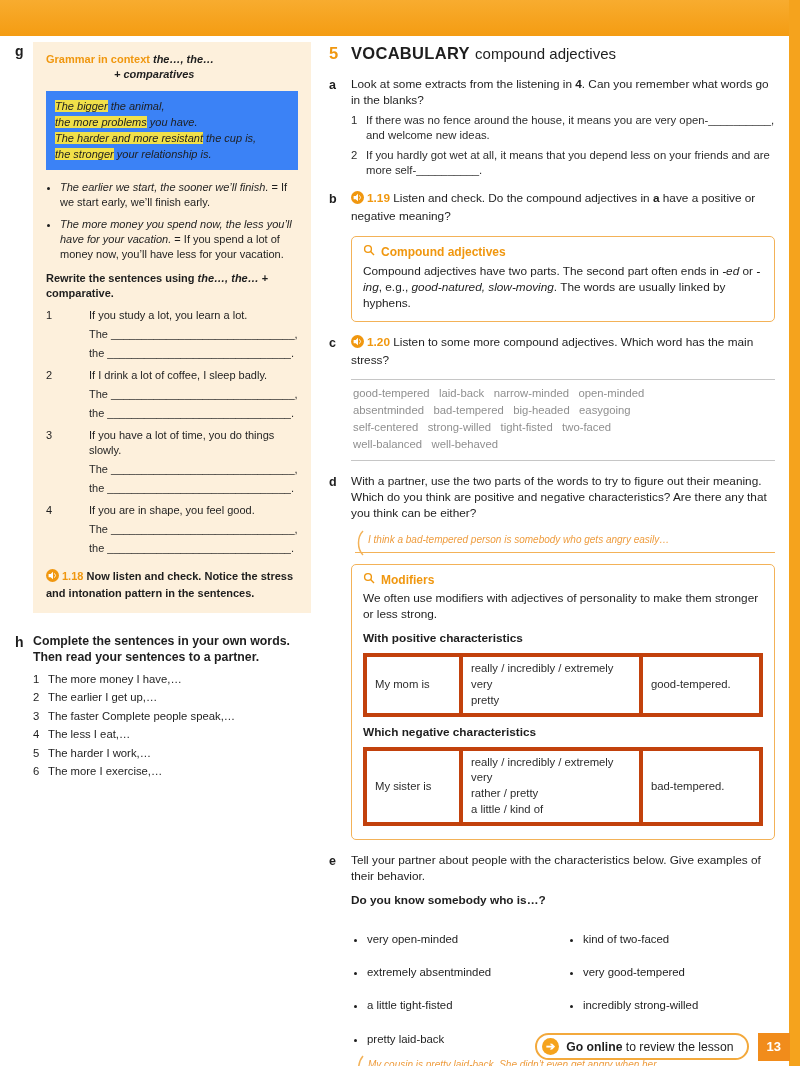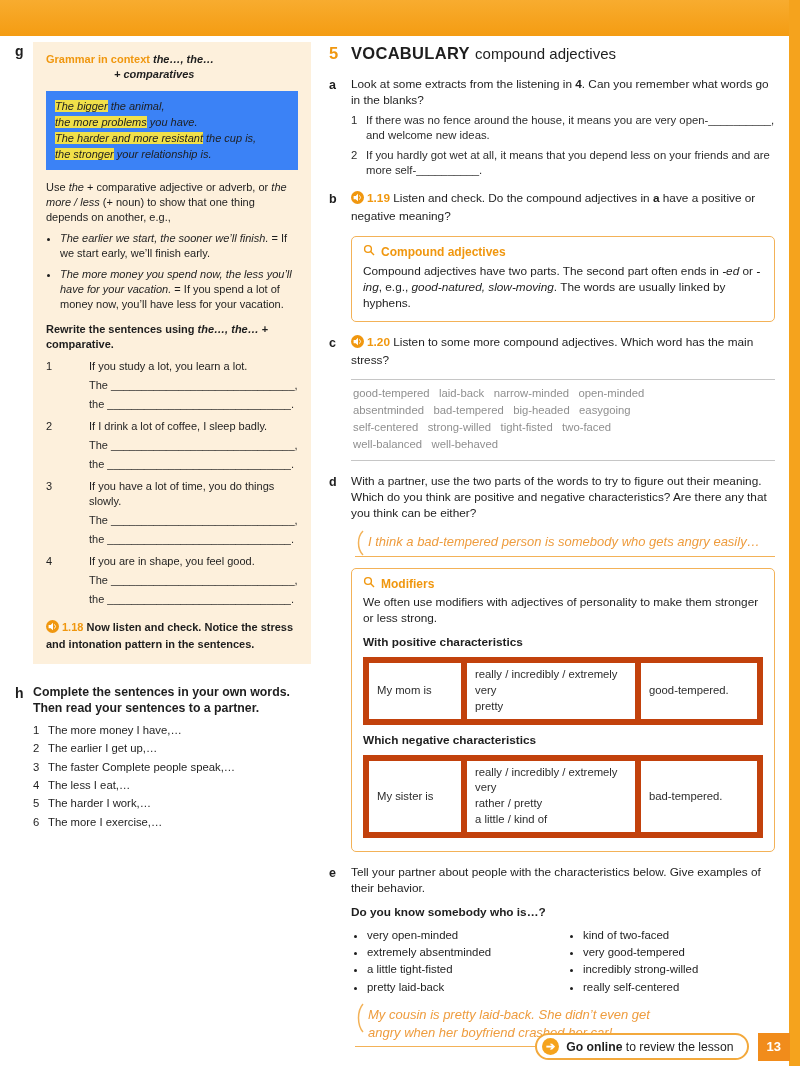--- a/index.html
+++ b/index.html
@@ -51,32 +51,32 @@
   .exletter{font-weight:700;width:12px;flex:none;font-size:12.5px;}
   .excontent{flex:1;min-width:0;}
   .subitem{display:flex;gap:6px;margin-top:4px;font-size:11.3px;color:#2d2d2d;}
   .obox{border:1.5px solid #f3b258;border-radius:5px;padding:7px 11px 9px;margin-top:11px;background:#fff;}
   .obox-titlerow{display:flex;align-items:center;gap:6px;margin-bottom:3px;}
   .obox-title{color:#f0970f;font-weight:700;font-size:12px;}
   .wordlist{margin-top:11px;border-top:1px solid #c6c6c6;border-bottom:1px solid #c6c6c6;
     padding:5px 2px 7px;color:#8f8f8f;font-size:11.3px;line-height:1.5;}
   .wordlist div{white-space:pre-wrap;}
   .bubble{position:relative;margin:11px 0 0 4px;padding:0 0 5px 13px;
-    border-bottom:1.5px solid #f3b258;color:#ee9c3e;font-style:italic;font-size:13px;}
+    border-bottom:1.5px solid #f3b258;color:#ee9c3e;font-style:italic;font-size:10px;}
   .curve-icon{position:absolute;left:0;top:-3px;}
   .modhead{font-weight:700;margin:8px 0 0;}
   table.mtable{border-collapse:collapse;margin:6px 0 4px;font-size:11.3px;width:100%;}
-  table.mtable td{border:6px solid #c2410c;padding:4px 8px;vertical-align:middle;color:#2d2d2d;}
+  table.mtable td{border:4px solid #c2410c;padding:4px 8px;vertical-align:middle;color:#2d2d2d;}
   td.mods-cell{white-space:pre-line;line-height:1.4;}
   td.subj-cell{width:76px;}
   td.adj-cell{width:100px;}
   .qline{font-weight:700;margin:8px 0 2px;}
   .bullets2{display:flex;gap:8px;}
   .bullets2 ul{list-style:disc;margin:3px 0 0 16px;padding:0;width:48%;}
-  .bullets2 li{margin-top:2px;font-size:11.4px;}
+  .bullets2 li{margin-top:18px;font-size:11.4px;}
   .bubble.small{max-width:292px;}
 
   
   .footer{position:absolute;top:1033px;right:10px;display:flex;align-items:center;gap:9px;}
   .pill{display:flex;align-items:center;gap:7px;border:2px solid #f3a93c;border-radius:15px;
     background:#fff;padding:3px 13px 3px 5px;font-size:12.2px;cursor:pointer;}
   .go-icon{width:17px;height:17px;border-radius:50%;background:#f5a31d;color:#fff;
     display:flex;align-items:center;justify-content:center;font-size:11px;font-weight:700;}
   .pagenum{background:#f18c1b;color:#fff;font-weight:700;font-size:13px;padding:5px 9px;}
   .b{font-weight:700;}
@@ -101,21 +101,20 @@
           <span class="tline2 it b">+ comparatives</span>
         </div>
 
         <div class="exbox">
           <div><span class="hl">The bigger</span><span> the animal,</span></div>
           <div><span class="hl">the more problems</span><span> you have.</span></div>
           <div><span class="hl">The harder and more resistant</span><span> the cup is,</span></div>
           <div><span class="hl">the stronger</span><span> your relationship is.</span></div>
         </div>
 
-        <p class="usepara"><span>Use </span><span class="it">the</span><span> + comparative adjective or adverb, or </span><span class="it">the more / less</span><span> (+ noun) to show that one thing depends on another, e.g.,</span></p>
 
         <ul class="gbul">
           <li><span class="it">The earlier we start, the sooner we’ll finish.</span><span> = If we start early, we’ll finish early.</span></li>
           <li><span class="it">The more money you spend now, the less you’ll have for your vacation.</span><span> = If you spend a lot of money now, you’ll have less for your vacation.</span></li>
         </ul>
 
         <div class="rewrite"><span>Rewrite the sentences using </span><span class="it">the…, the…</span><span> + comparative.</span></div>
 
         <div class="numitem">
           <span class="num">1</span>

